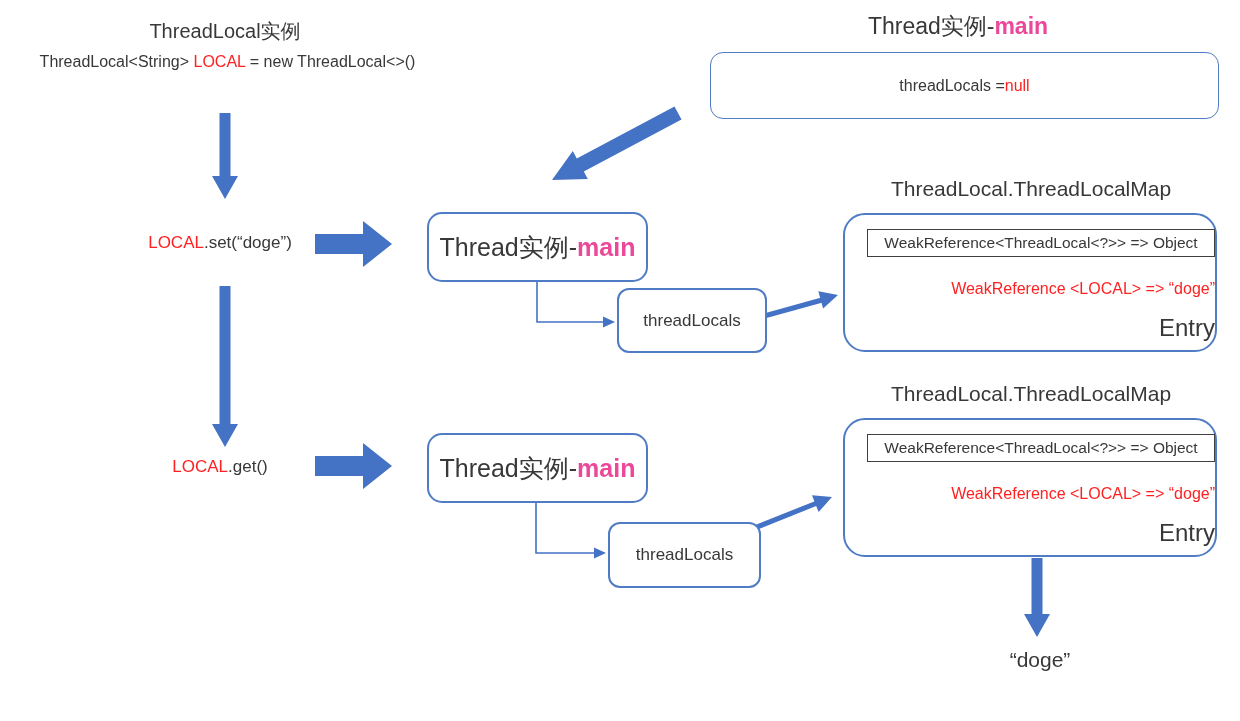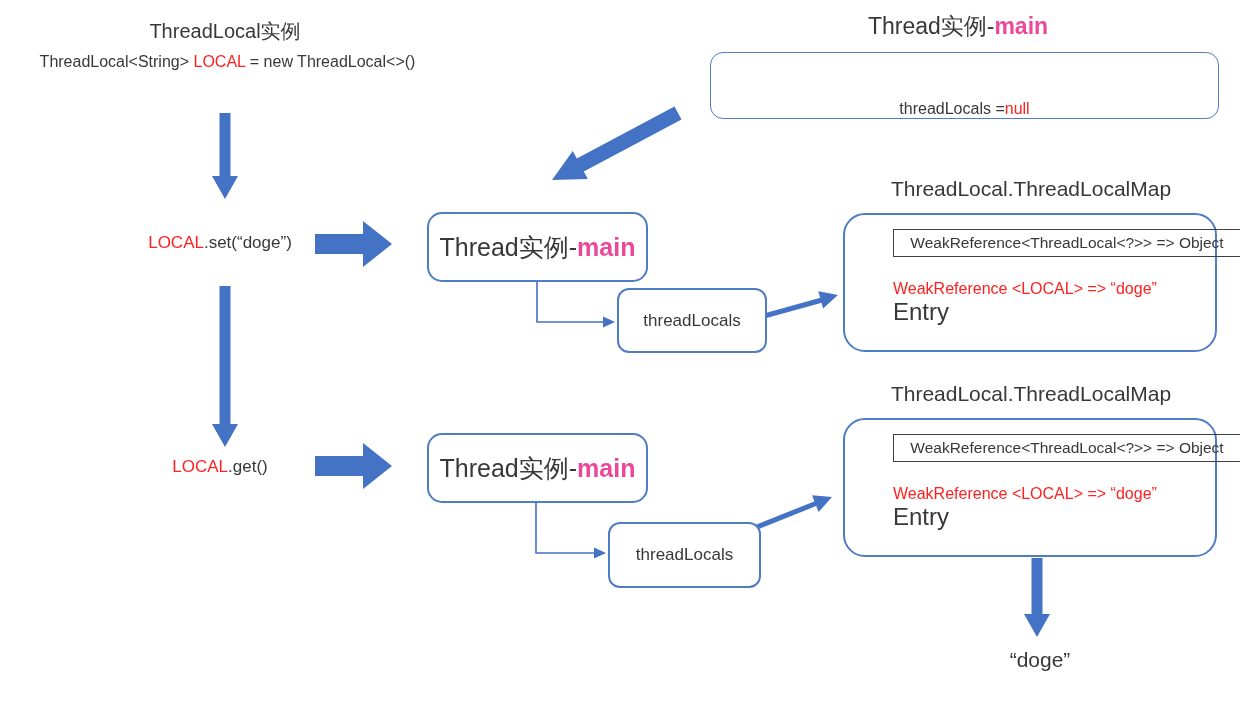--- a/index.html
+++ b/index.html
@@ -9,30 +9,30 @@
   .ctr{text-align:center;}
   svg.layer{position:absolute;left:0;top:0;}
   .red{color:#FF2121;}
   .green{color:#ec4899;font-weight:bold;}
   .title-left{left:75px;top:18px;width:300px;font-size:20px;}
   .title-right{left:808px;top:11px;width:300px;font-size:23px;}
   .code-line{left:5px;top:53px;width:445px;font-size:16px;}
   .call-label{left:100px;top:0;width:240px;font-size:17px;}
   .rounded-box{position:absolute;border:2px solid #4f7cc4;border-radius:13px;
     display:flex;align-items:center;justify-content:center;background:#fff;}
-  .topright-box{left:710px;top:52px;width:507px;height:65px;border-width:1.5px;font-size:16px;align-items:flex-end;}
+  .topright-box{left:710px;top:52px;width:507px;height:65px;border-width:1.5px;font-size:16px;}
   .thread-box{width:217px;height:66px;font-size:25px;border-radius:15px;}
   .tl-box{font-size:17px;border-radius:12px;}
   .map-label{width:370px;font-size:21px;left:846px;}
   .entry-box{left:843px;width:374px;height:139px;border:2px solid #4f7cc4;border-radius:22px;
-    background:#fff;display:flex;flex-direction:column;align-items:flex-start;padding-top:14px;box-sizing:border-box;padding-left:48px;}
+    background:#fff;display:flex;flex-direction:column;align-items:flex-end;padding-top:14px;box-sizing:border-box;padding-left:48px;}
   .entry-header{width:348px;height:28px;border:1.5px solid #3f3f3f;box-sizing:border-box;
     display:flex;align-items:center;justify-content:center;font-size:15.5px;}
   .entry-red{margin-top:23px;font-size:16px;color:#FF2121;}
-  .entry-title{margin-top:0;font-size:24px;}
+  .entry-title{margin-top:16px;font-size:24px;}
   .doge-label{left:890px;top:648px;width:300px;font-size:21px;}
 </style>
 </head>
 <body>
 
 <svg class="layer" width="1240" height="721" viewBox="0 0 1240 721">
 
   <polygon fill="#4472C4" points="219.5,113 230.5,113 230.5,176 238,176 225,199 212,176 219.5,176"></polygon>
   <polygon fill="#4472C4" points="219.5,286 230.5,286 230.5,424 238,424 225,447 212,424 219.5,424"></polygon>
   <polygon fill="#4472C4" points="315,234 363,234 363,221 392,244 363,267 363,254 315,254"></polygon>

